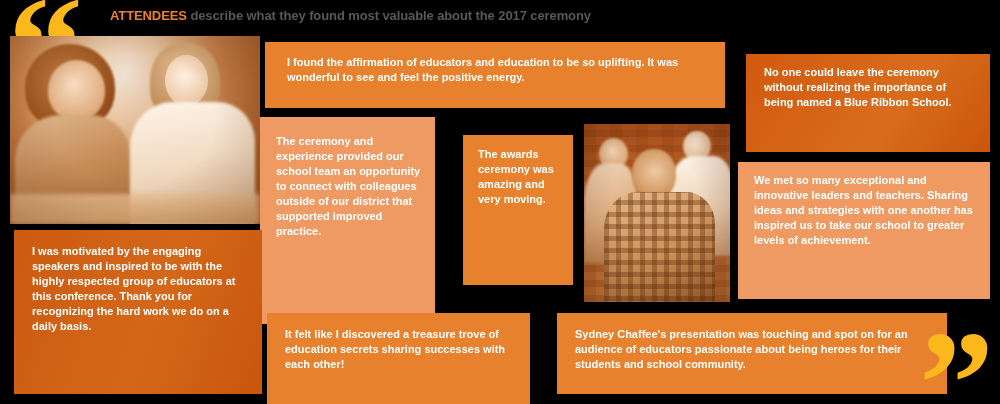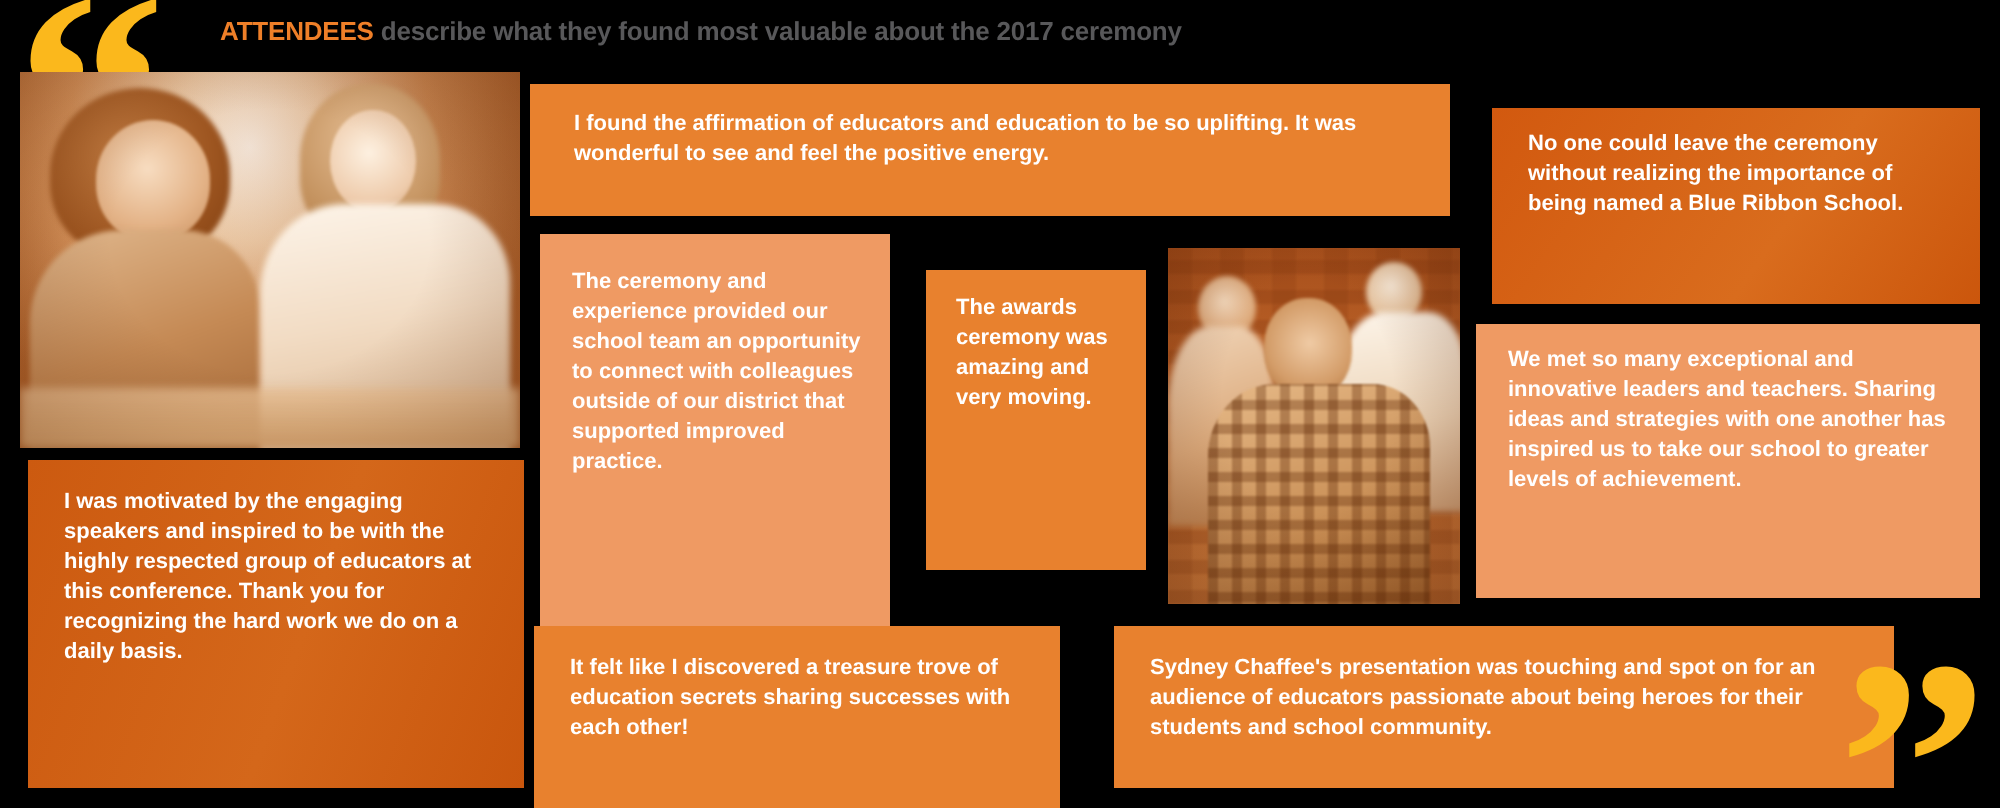--- a/index.html
+++ b/index.html
@@ -240,21 +240,21 @@
   </div>
 
   <div class="card c-mid" style="left:265px; top:42px; width:460px; height:66px; padding:13px 18px 0 22px;">
     <span class="txt">I found the affirmation of educators and education to be so uplifting. It was wonderful to see and feel the positive energy.</span>
   </div>
 
   <div class="card c-darkalt" style="left:746px; top:42px; width:244px; height:98px; padding:11px 14px 0 18px;margin-top:12px;">
     <span class="txt">No one could leave the ceremony without realizing the importance of being named a Blue Ribbon School.</span>
   </div>
 
-  <div class="card c-light" style="left:270px; top:117px; width:175px; height:207px; padding:17px 12px 0 16px;">
+  <div class="card c-light" style="left:260px; top:117px; width:175px; height:207px; padding:17px 12px 0 16px;">
     <span class="txt">The ceremony and experience provided our school team an opportunity to connect with colleagues outside of our district that supported improved practice.</span>
   </div>
 
   <div class="card c-light" style="left:738px; top:162px; width:252px; height:137px; padding:11px 12px 0 16px;">
     <span class="txt">We met so many exceptional and innovative leaders and teachers. Sharing ideas and strategies with one another has inspired us to take our school to greater levels of achievement.</span>
   </div>
 
   <div class="card c-mid" style="left:463px; top:135px; width:110px; height:150px; padding:12px 10px 0 15px;">
     <span class="txt">The awards ceremony was amazing and very moving.</span>
   </div>

